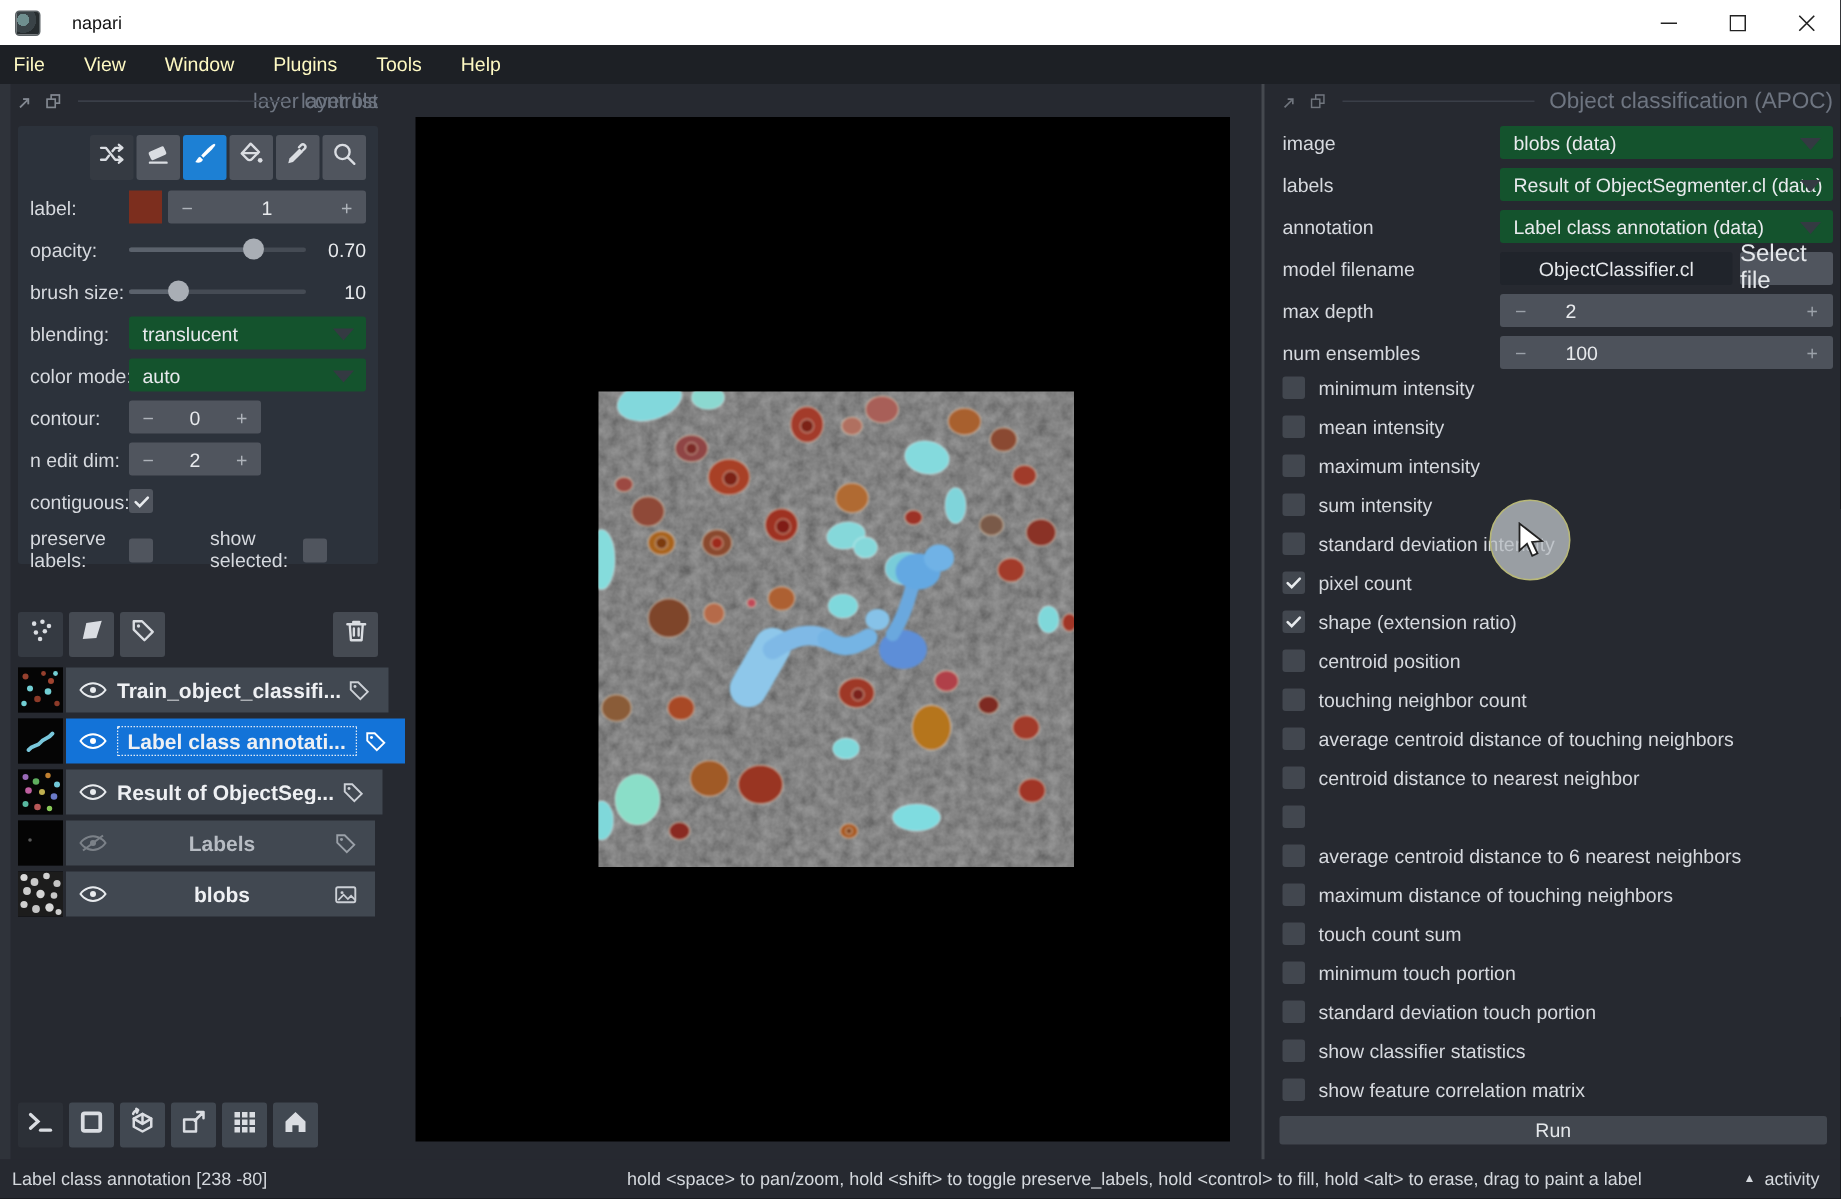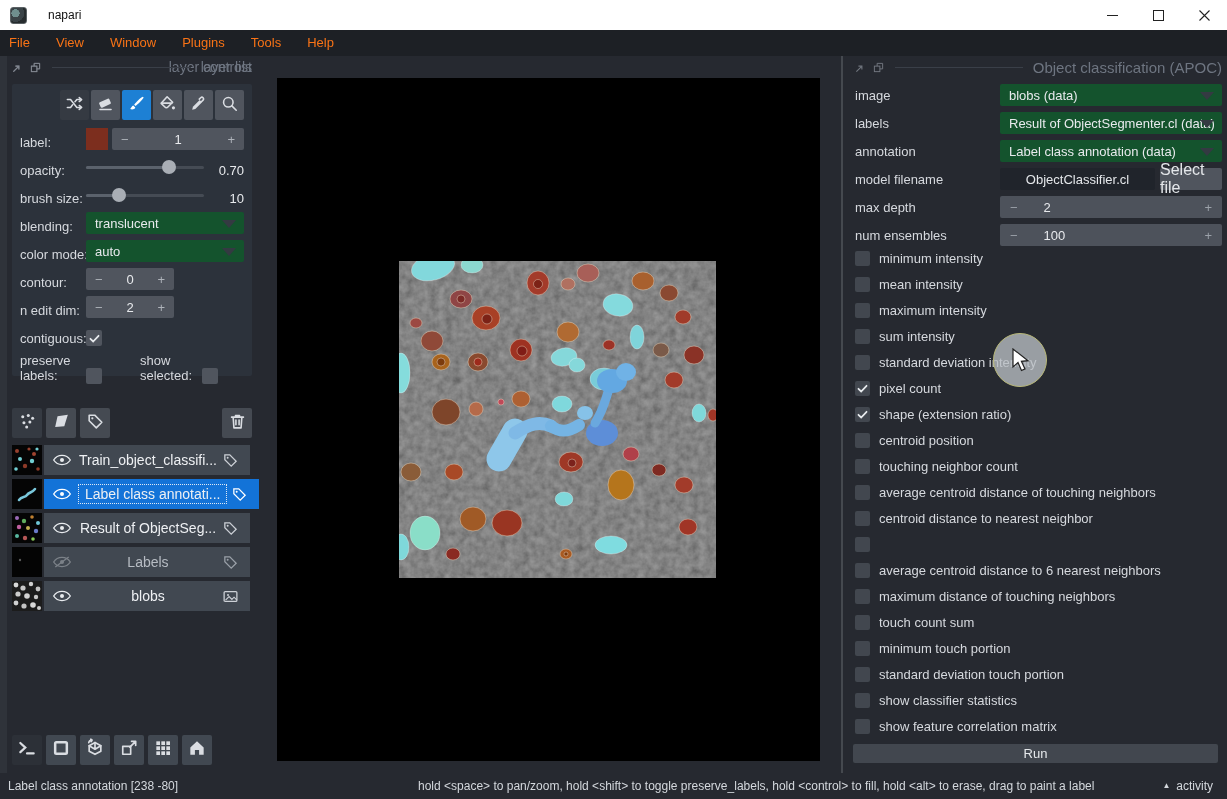--- a/index.html
+++ b/index.html
@@ -11,41 +11,41 @@
   .titlebar { position:absolute; left:0; top:0; width:1227px; height:30px; background:#ffffff; display:flex; align-items:center;gap:12px; }
   .app-icon { width:17px; height:17px; margin-left:10px; border-radius:3px;
     background: radial-gradient(circle at 30% 35%, #6f8f8f 0 28%, #3a4347 29% 60%, #262c2e 61%); border:1px solid #5a6164; }
   .titlebar .title { margin-left:9px; font-size:12px; color:#111; }
   .win-controls { margin-left:auto; display:flex; height:100%; }
   .win-btn { width:46px; height:100%; display:flex; align-items:center; justify-content:center; color:#222; }
   .win-btn svg { display:block; }
 
   
   .menubar { position:absolute; left:0; top:30px; width:1227px; height:26px; background:#1d2025; display:flex; align-items:center; }
-  .menu-item { color:#f97316; font-size:13px; padding:0 13px; line-height:26px; }
+  .menu-item { color:#fef9c3; font-size:13px; padding:0 13px; line-height:26px; }
   .menu-item:first-child { padding-left:9px; }
 
   
   .dock-header { display:flex; align-items:center; height:18px; }
   .dock-header .hicon { width:11px; height:11px; margin-right:7px; opacity:.75; }
   .dock-header .hline { flex:1; height:1px; background:#3a3f48; margin:0 10px 0 4px; }
   .dock-header .htitle { color:#6e7581; font-size:14px; white-space:nowrap; }
 
   .left-dock { position:absolute; left:0; top:56px; width:268px; height:717px; }
   .left-dock .dock-header { position:absolute; left:12px; right:16px; top:2px; }
   .leftstrip { position:absolute; left:0; top:56px; width:7px; height:717px; background:#2f333a; }
 
   .controls-box { position:absolute; left:12px; top:28px; width:240px; height:292px; background:#2c323b; border-radius:2px; padding:4px 8px; }
   .tools-row { display:flex; gap:2px; margin:2px 0 6px 40px; }
   .tool-btn { width:30px; height:30px; border-radius:2px; background:#50555e; display:flex; align-items:center; justify-content:center; }
   .tool-btn.dark { background:#353a42; }
   .tool-btn.sel { background:#1d80d4; }
   .tool-btn svg { width:19px; height:19px; }
 
-  .ctl-row { display:flex; align-items:flex-end; height:24px; margin-bottom:4px; }
+  .ctl-row { display:flex; align-items:center; height:24px; margin-bottom:4px; }
   .ctl-label { width:66px; flex:none; color:#d6d9de; font-size:13px; overflow:hidden; white-space:nowrap; }
   .ctl-label.wrap { white-space:normal; line-height:1.15; }
   .swatch { width:22px; height:22px; flex:none; margin-right:4px; }
   .spin { flex:1; height:22px; background:#50555e; border-radius:2px; display:flex; align-items:center; color:#aeb3ba; font-size:13px; }
   .spin .sp-minus { padding-left:9px; }
   .spin .sp-plus { margin-left:auto; padding-right:9px; }
   .spin .sp-val { flex:1; text-align:center; color:#e8eaed; }
   .spin.small { flex:none; width:88px; }
   .slider { flex:1; position:relative; height:22px; margin-right:8px; }
   .slider .track { position:absolute; left:0; right:0; top:10px; height:3px; background:#454b54; border-radius:2px; }
@@ -70,21 +70,21 @@
   .layer-row { display:flex; height:30px; margin-bottom:4px; }
   .thumb { width:30px; height:30px; flex:none; background:#000; }
   .layer-body { flex:1; background:#414851; display:flex; align-items:center; margin-left:2px; }
   .layer-row.selected .layer-body { background:#1373d8; }
   .layer-body .eye { width:22px; margin-left:8px; flex:none; }
   .layer-body .eye svg { width:20px; height:14px; display:block; }
   .layer-row.hidden-layer .eye svg { opacity:.35; }
   .layer-row.hidden-layer .lname { color:#b7bcc3; }
   .lname { flex:1; text-align:center; color:#eef0f3; font-size:14px; white-space:nowrap; overflow:hidden; }
   .layer-row.selected .lname-wrap { border:1px dotted #dfe9f5; border-radius:1px; padding:1px 6px; }
-  .lname-wrap { flex:1; display:flex; justify-content:center; margin:0 4px; }
+  .lname-wrap { flex:1; display:flex; justify-content:center; margin:0 4px;font-weight:bold; }
   .lbadge { width:20px; margin-right:8px; flex:none; }
   .lbadge svg { width:17px; height:17px; display:block; }
 
   .viewer-btns { position:absolute; left:12px; top:679px; display:flex; gap:4px; }
   .vbtn { width:30px; height:30px; border-radius:2px; background:#414851; display:flex; align-items:center; justify-content:center; }
   .vbtn.dark { background:#2c3037; }
   .vbtn svg { width:20px; height:20px; }
 
   
   .canvas { position:absolute; left:277px; top:78px; width:543px; height:683px; background:#000; }

